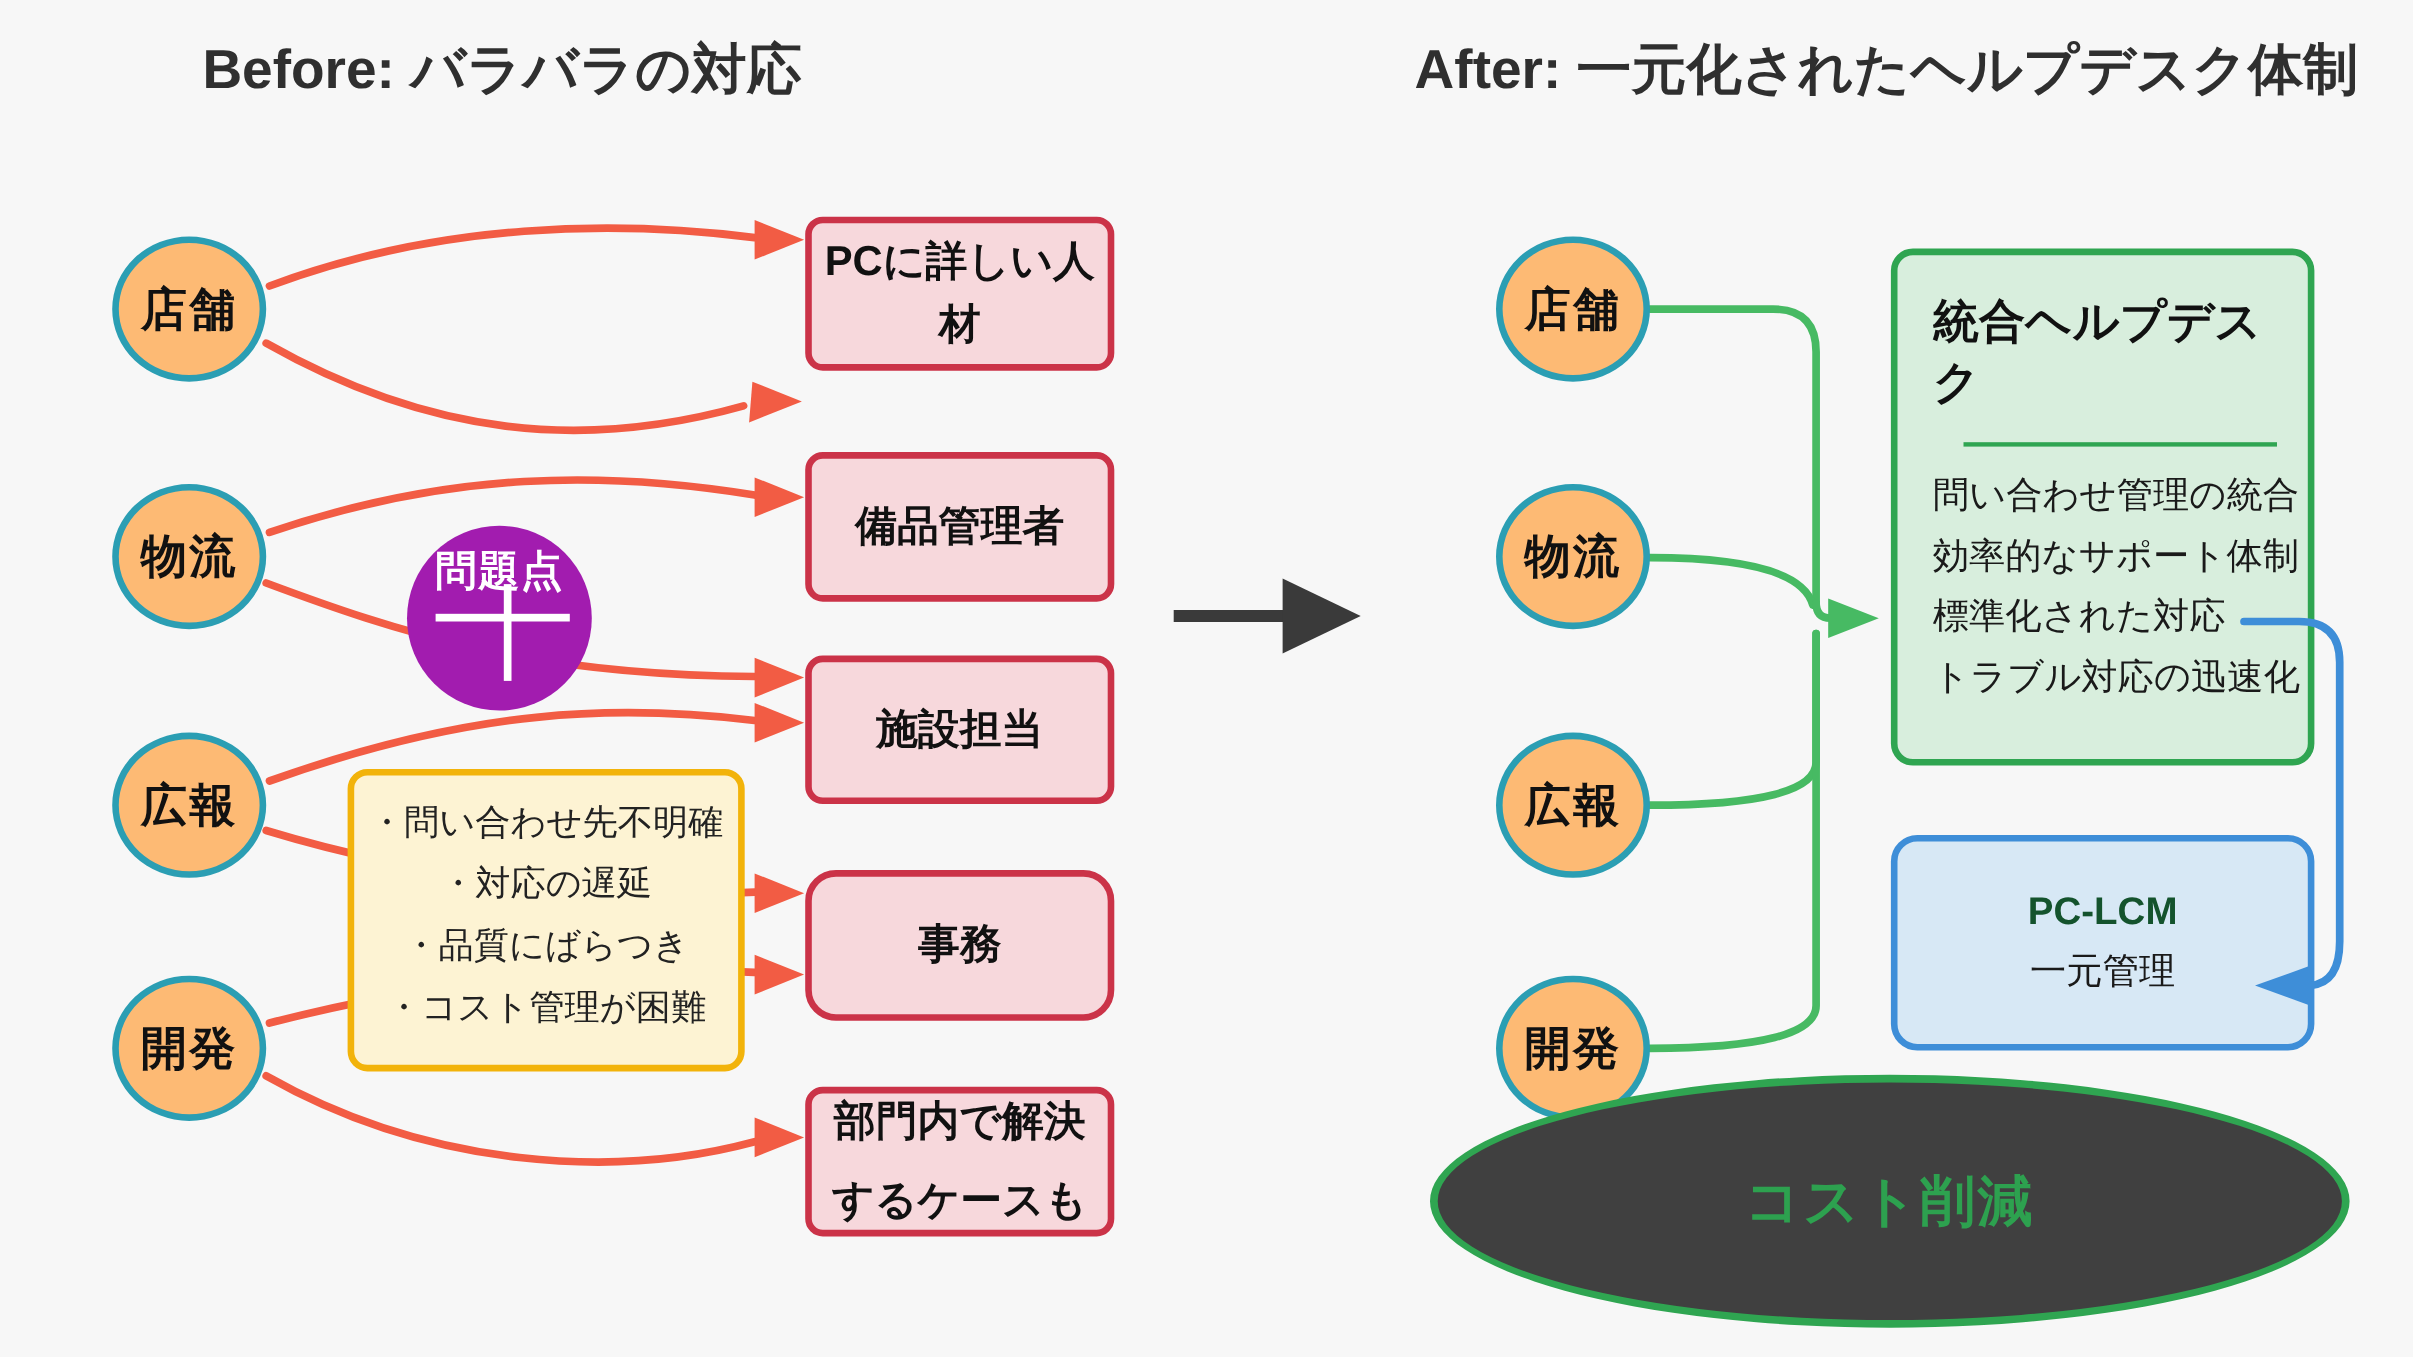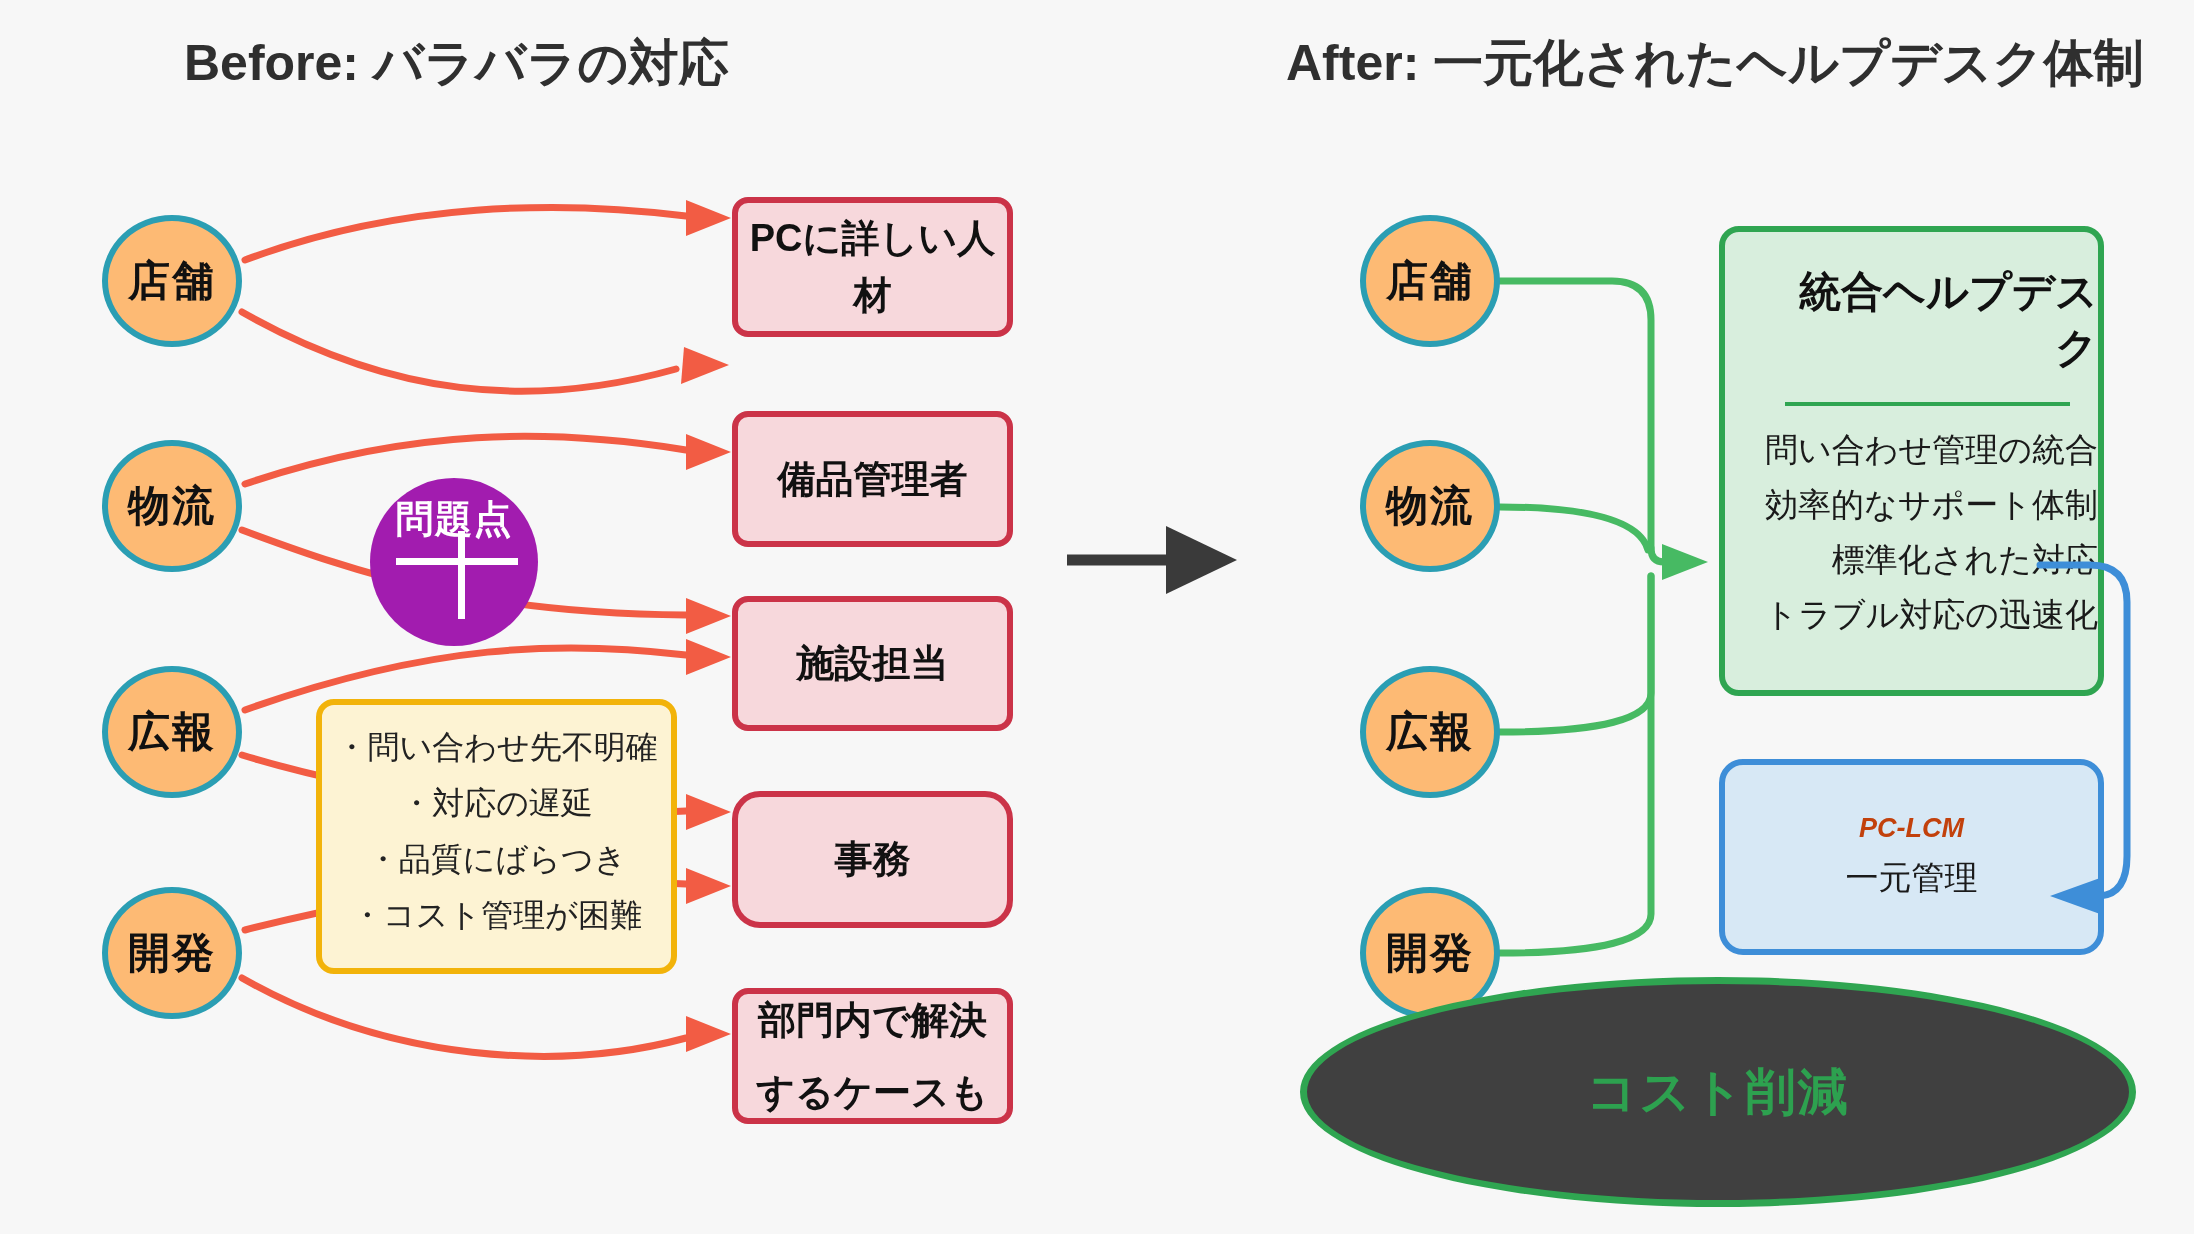--- a/index.html
+++ b/index.html
@@ -47,32 +47,32 @@
   .problem .bar-v{position:absolute;left:88px;top:53px;width:7px;height:88px;background:#fff;}
 
   .note{
     position:absolute;z-index:4;left:316px;top:699px;width:361px;height:275px;box-sizing:border-box;
     border:6px solid #f2b30a;border-radius:18px;background:#fdf3d3;
     padding-top:14px;text-align:center;font-size:32px;line-height:56px;color:#222;
   }
 
   .helpdesk{
     position:absolute;z-index:3;left:1719px;top:226px;width:385px;height:470px;box-sizing:border-box;
-    border:6px solid #2fa551;border-radius:20px;background:#d8eedd;text-align:right;padding-left:32px;
+    border:6px solid #2fa551;border-radius:20px;background:#d8eedd;text-align:left;padding-left:32px;
   }
   .helpdesk .hd-title{margin-top:32px;font-size:42px;font-weight:bold;color:#111;}
   .helpdesk .hd-divider{width:285px;height:4px;background:#2fa551;border:none;margin:26px auto 16px auto;}
   .helpdesk .hd-items{font-size:33px;line-height:55px;color:#1a1a1a;}
 
   .pclcm{
     position:absolute;z-index:3;left:1719px;top:759px;width:385px;height:196px;box-sizing:border-box;
     border:6px solid #3e8ed8;border-radius:24px;background:#d7e8f5;
     display:flex;flex-direction:column;align-items:center;justify-content:center;gap:12px;
   }
-  .pclcm .pl-title{font-size:27px;font-weight:bold;color:#c2410c;font-style:italic;}
+  .pclcm .pl-title{font-size:35px;font-weight:bold;color:#14532d;}
   .pclcm .pl-sub{font-size:33px;color:#1a1a1a;}
 
   .cost{
     position:absolute;z-index:5;left:1300px;top:977px;width:836px;height:230px;box-sizing:border-box;
     border:7px solid #2fa551;border-radius:50%;background:#404040;
     display:flex;align-items:center;justify-content:center;
     font-size:50px;font-weight:bold;color:#2da14f;letter-spacing:2px;
   }
 </style>
 </head>

